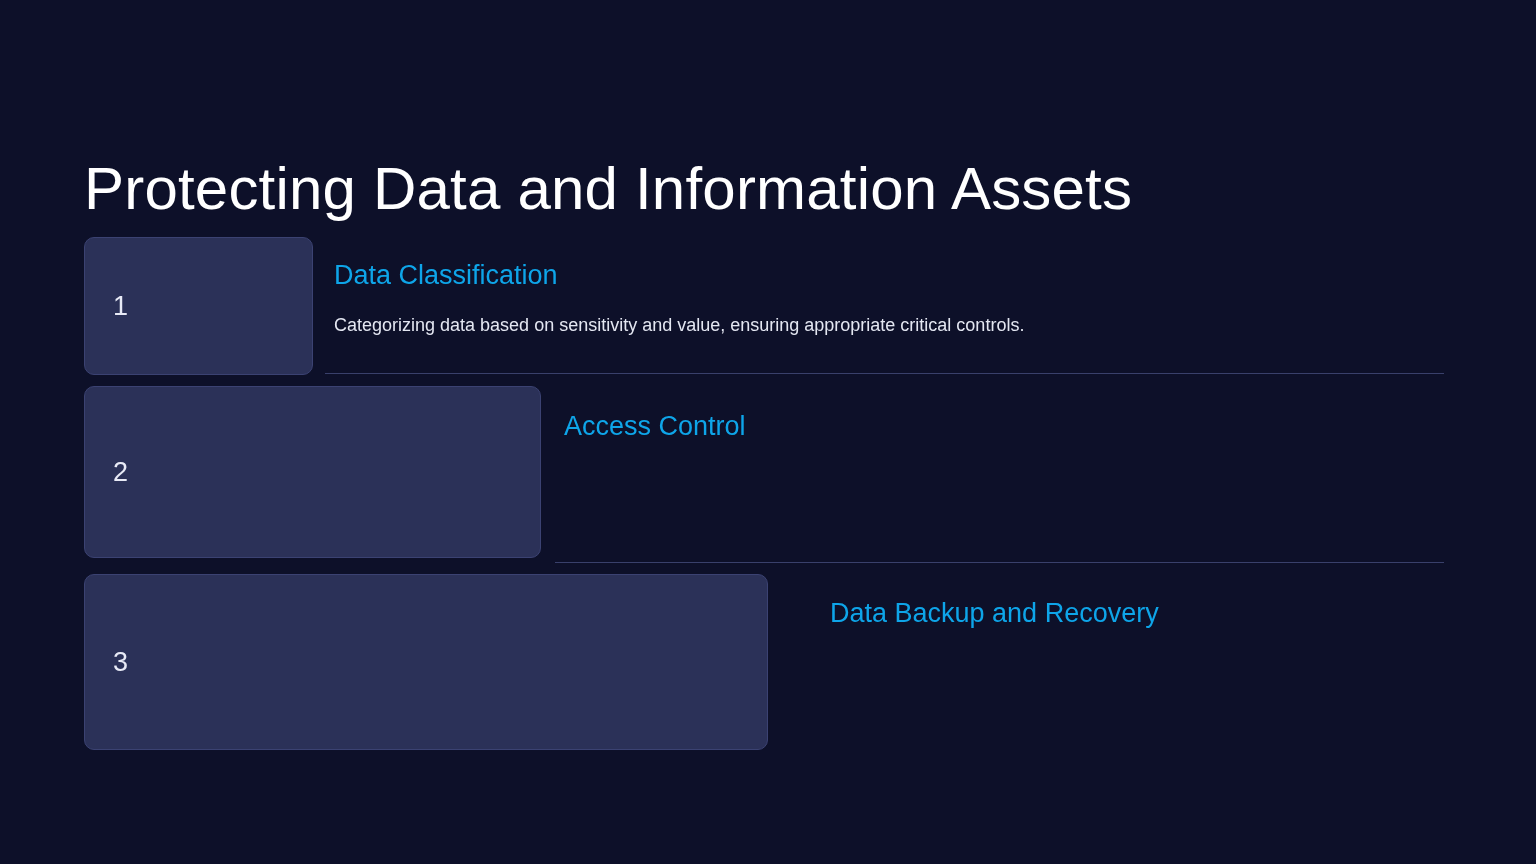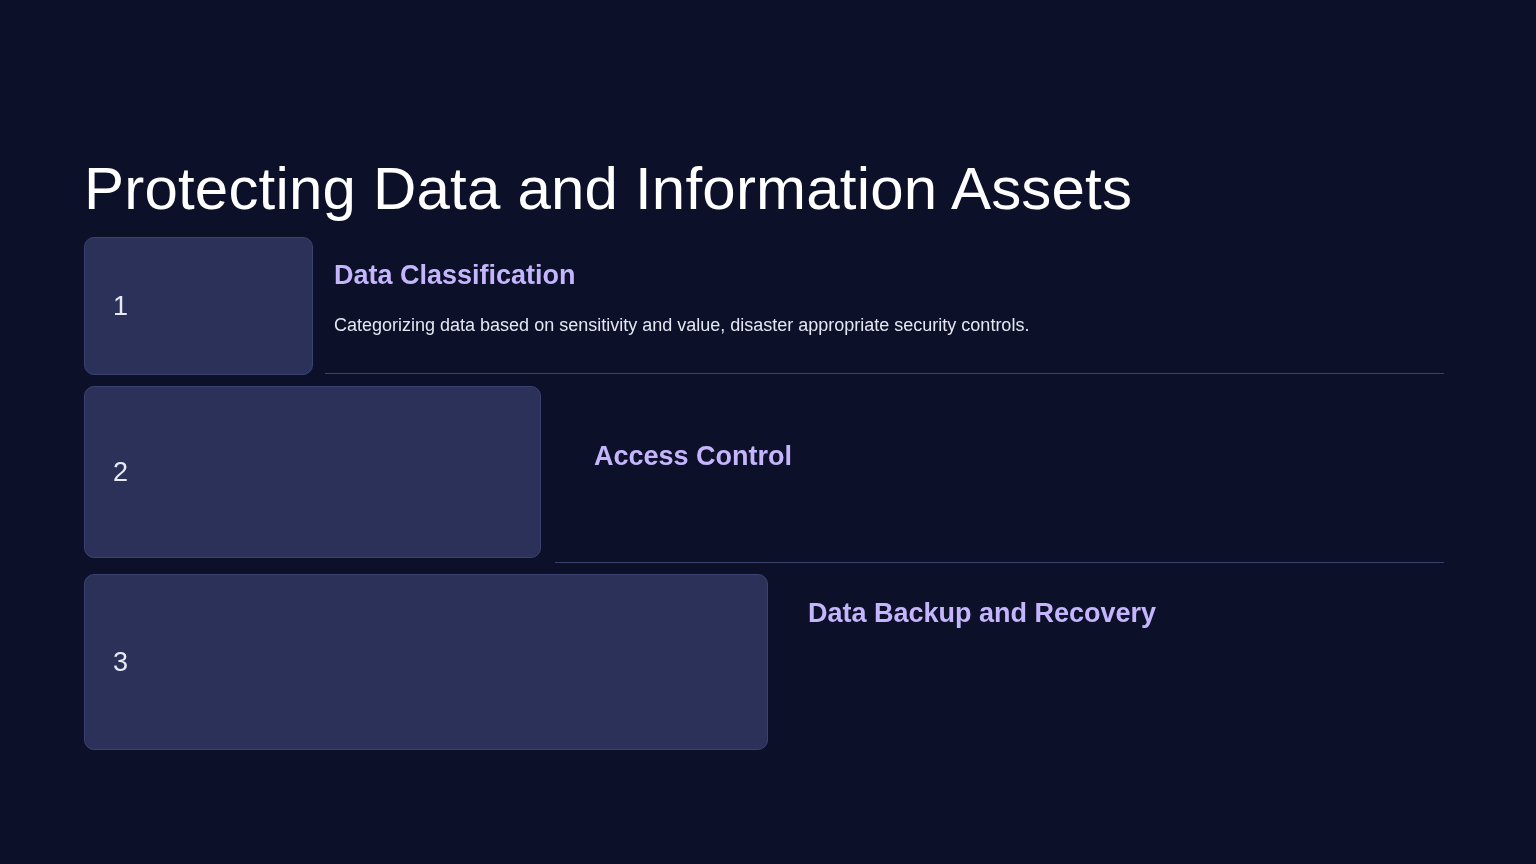--- a/index.html
+++ b/index.html
@@ -73,22 +73,22 @@
   }
 
   .step-text {
     position: absolute;
     box-sizing: border-box;
   }
 
   .step-heading {
     font-size: 27px;
     line-height: 34px;
-    font-weight: 700;
-    color: #c4b5fd;
+    font-weight: 400;
+    color: #0ea5e9;
     margin: 0 0 14px 0;
     white-space: nowrap;
   }
 
   .step-desc {
     font-size: 18px;
     line-height: 39px;
     font-weight: 400;
     color: #e4e7f2;
     margin: 0;
@@ -100,43 +100,43 @@
     background: #39406b;
   }
 
   
   #row-1 .step-card { top: 237px; width: 229px; height: 138px; }
   #row-1 .step-text { left: 334px; top: 258px; width: 1110px; }
   #row-1 .row-divider { left: 325px; top: 373px; width: 1119px; }
 
   
   #row-2 .step-card { top: 386px; width: 457px; height: 172px; }
-  #row-2 .step-text { left: 594px; top: 409px; width: 880px; margin-top: 30px; }
+  #row-2 .step-text { left: 564px; top: 409px; width: 880px; }
   #row-2 .row-divider { left: 555px; top: 562px; width: 889px; }
 
   
   #row-3 .step-card { top: 574px; width: 684px; height: 176px; }
-  #row-3 .step-text { left: 808px; top: 596px; width: 652px; }
+  #row-3 .step-text { left: 830px; top: 596px; width: 652px; }
 </style>
 </head>
 <body>
 
 <div id="slide">
 
   <h1 id="slide-title">Protecting Data and Information Assets</h1>
 
   <div id="rows">
 
     <div class="row" id="row-1">
       <div class="step-card">
         <span class="step-number">1</span>
       </div>
       <div class="step-text">
         <div class="step-heading">Data Classification</div>
-        <div class="step-desc">Categorizing data based on sensitivity and value, disaster appropriate security controls.</div>
+        <div class="step-desc">Categorizing data based on sensitivity and value, ensuring appropriate critical controls.</div>
       </div>
       <div class="row-divider"></div>
     </div>
 
     <div class="row" id="row-2">
       <div class="step-card">
         <span class="step-number">2</span>
       </div>
       <div class="step-text">
         <div class="step-heading">Access Control</div>

